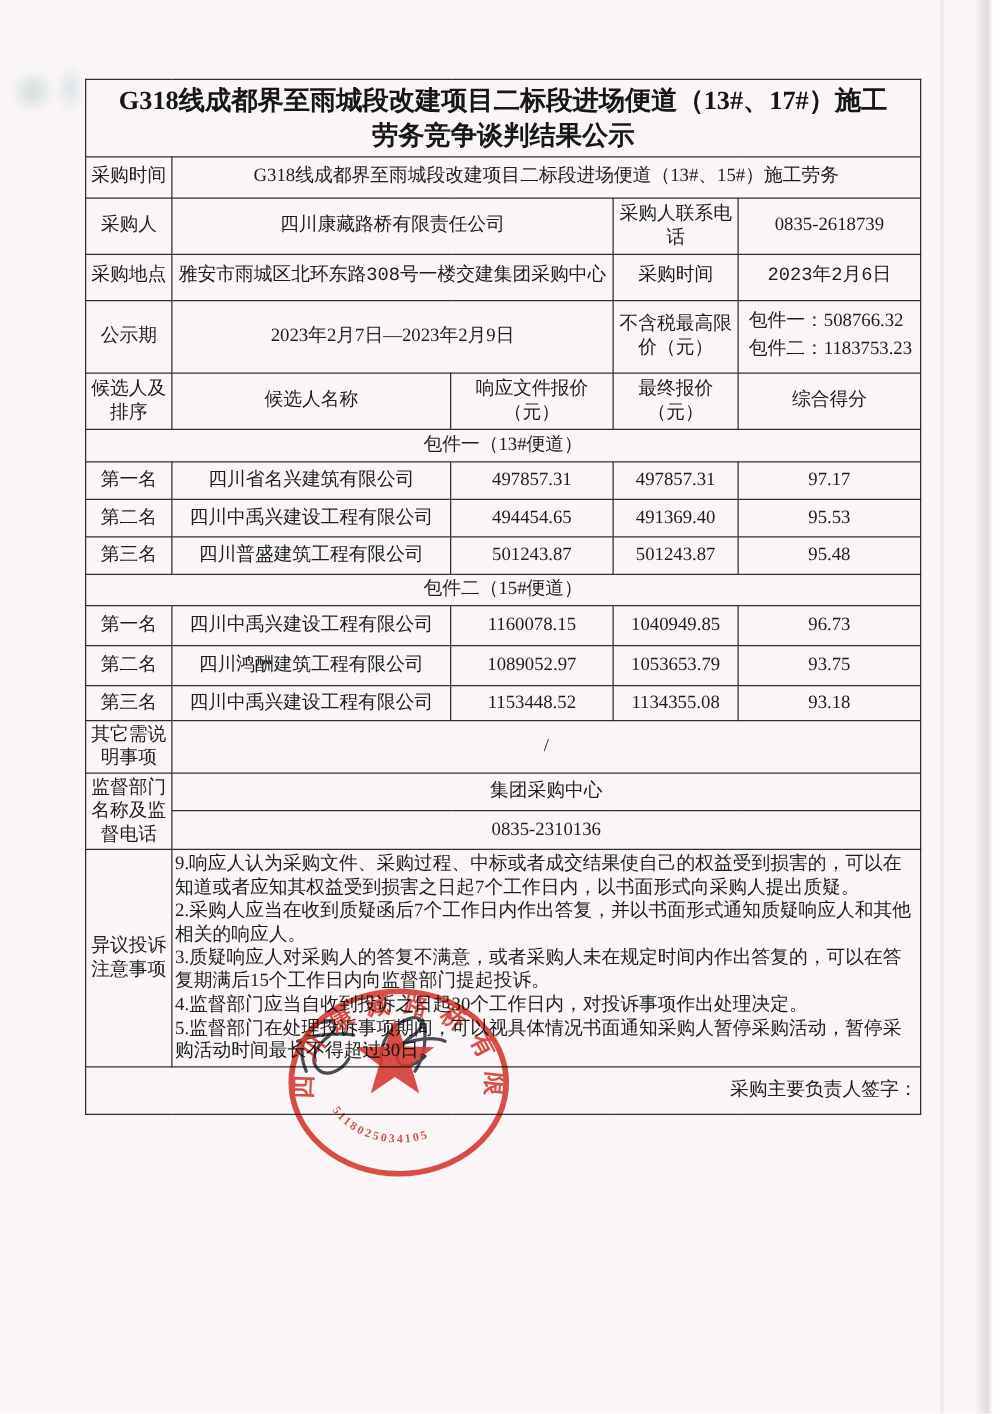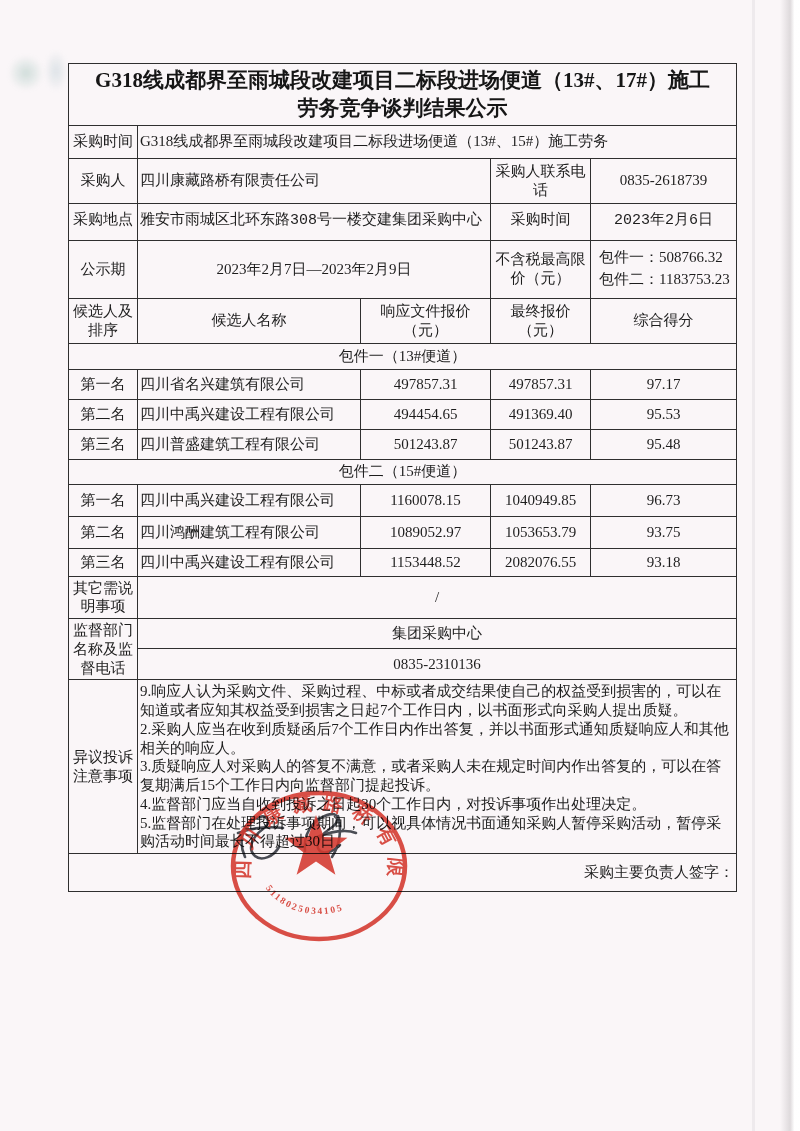--- a/index.html
+++ b/index.html
@@ -51,21 +51,21 @@
   tr.r-band2   { height:25px; }
   tr.r-c2      { height:32px; }
   tr.r-c2b     { height:28px; }
   tr.r-other   { height:30px; }
   tr.r-supa    { height:24px;margin-left:40px; }
   tr.r-supb    { height:26px; }
   tr.r-obj     { height:170px; }
   tr.r-sign    { height:38px; }
 
   .t-center { text-align:center; }
-  .t-left   { text-align:left; padding-left:8px; padding-right:4px; }
+  .t-left   { text-align:center; padding-left:8px; padding-right:4px; }
   .label    { text-align:center; }
   .pad10    { padding-left:10px; padding-right:10px;margin-top:46px; }
   .pad15    { padding-left:15px; padding-right:15px; }
 
   .doc-title { text-align:center; font-weight:bold; font-size:21px; line-height:1.35; color:#161616; }
 
   .maxprice div { text-align:left; padding-left:6px; font-size:15px; line-height:1.45; }
 
   .obj-text { font-size:14.5px; line-height:1.32; padding:4px 8px 4px 8px; }
   .obj-text div { margin:0; }
@@ -187,21 +187,21 @@
       <td class="t-center">第二名</td>
       <td class="t-left">四川鸿酬建筑工程有限公司</td>
       <td class="t-center">1089052.97</td>
       <td class="t-center">1053653.79</td>
       <td class="t-center">93.75</td>
     </tr>
     <tr class="r-c2b">
       <td class="t-center">第三名</td>
       <td class="t-left">四川中禹兴建设工程有限公司</td>
       <td class="t-center">1153448.52</td>
-      <td class="t-center">2082076.55</td>
+      <td class="t-center">1134355.08</td>
       <td class="t-center">93.18</td>
     </tr>
 
     <tr class="r-other">
       <td class="label">其它需说明事项</td>
       <td colspan="4" class="t-center">/</td>
     </tr>
 
     <tr class="r-supa">
       <td rowspan="2" class="label">监督部门名称及监督电话</td>

